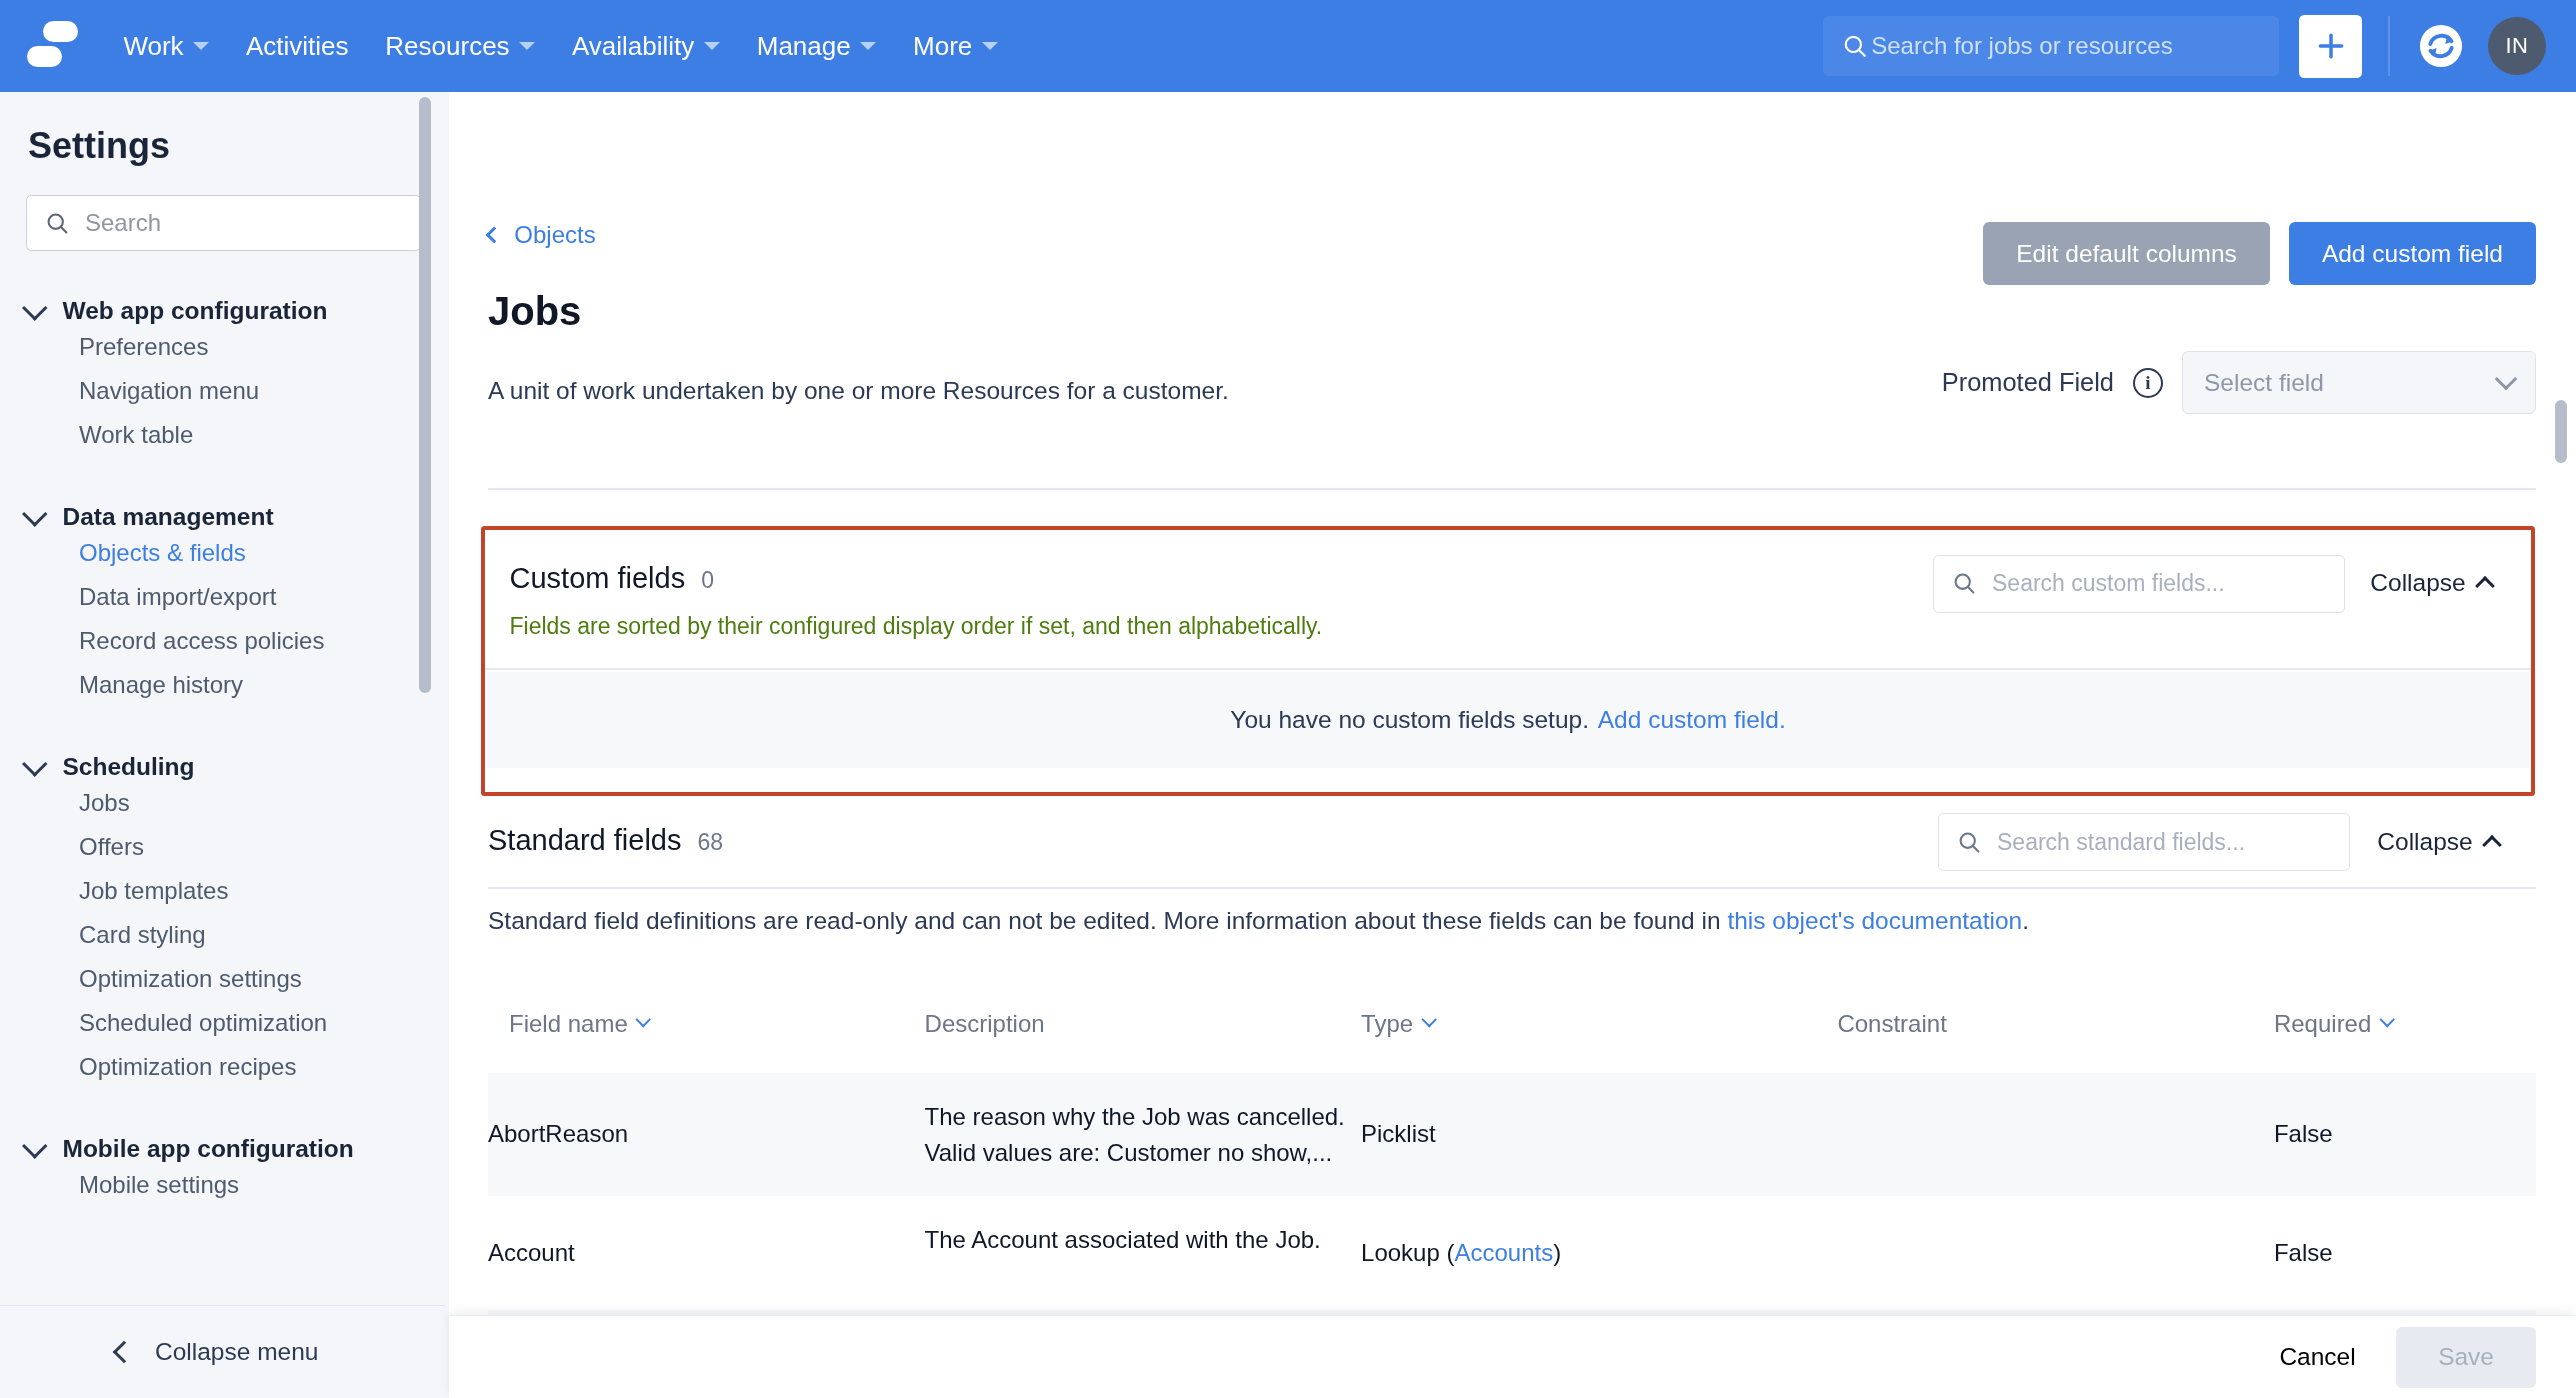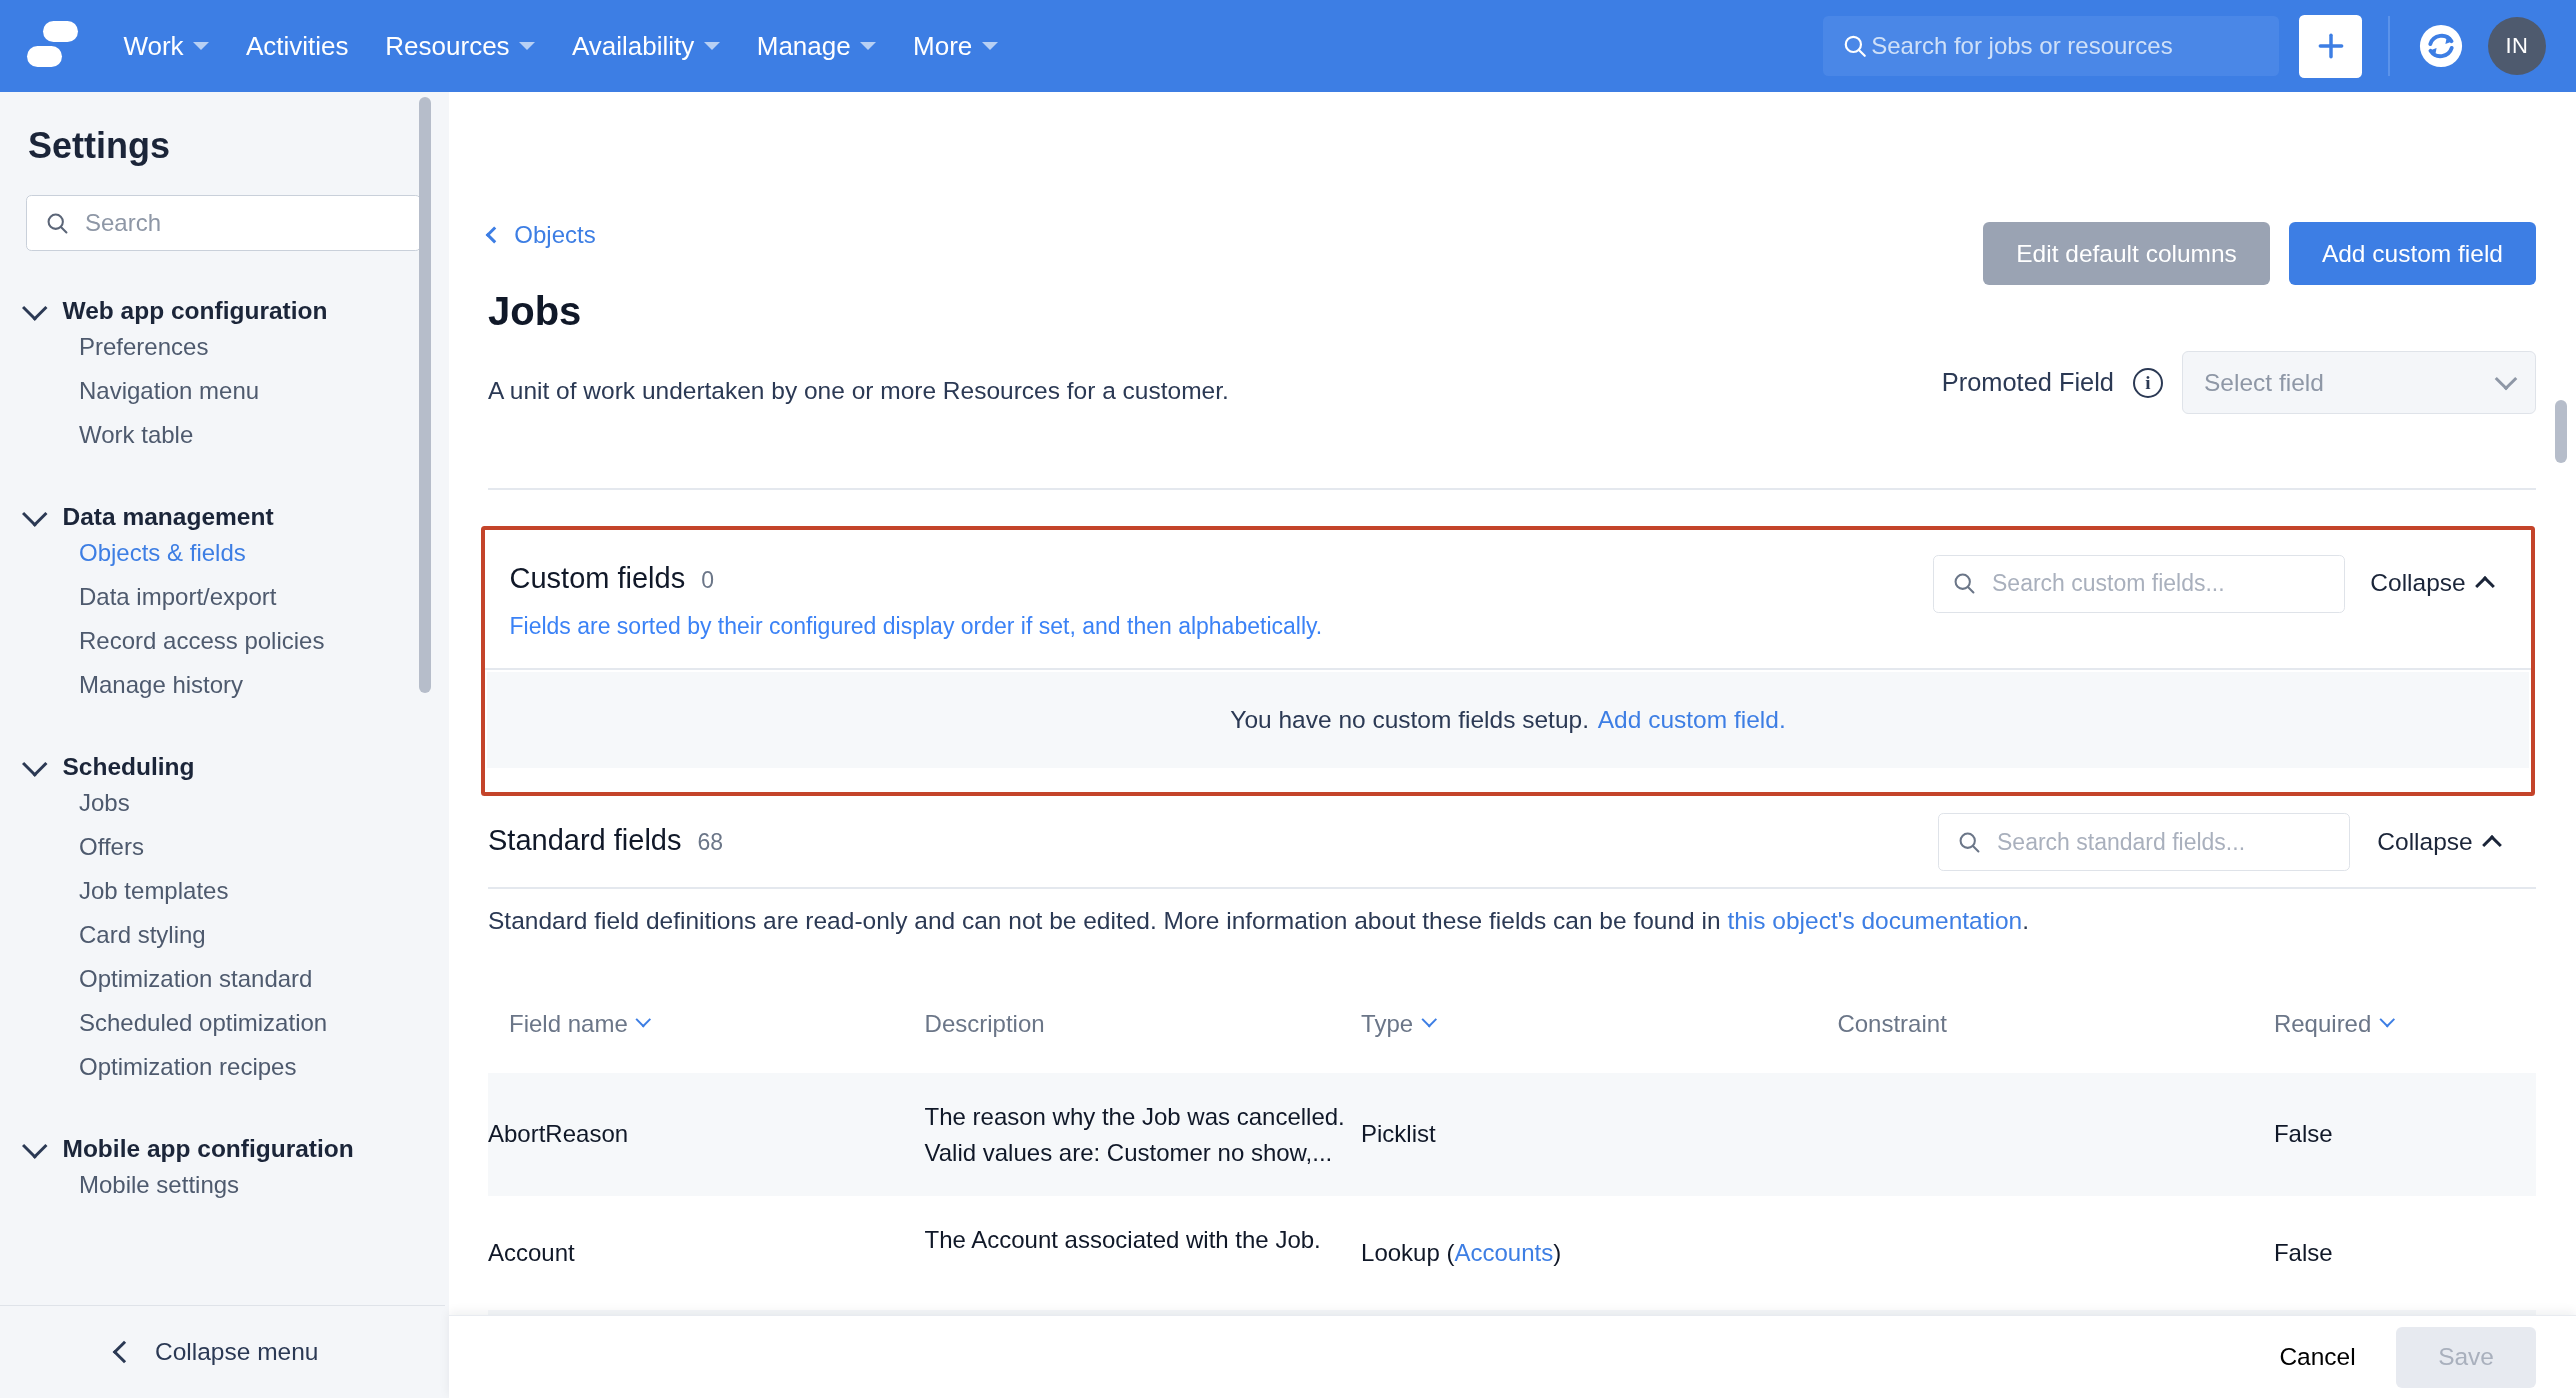--- a/index.html
+++ b/index.html
@@ -201,21 +201,21 @@
     background: #fff;
   }
   .cf-title-row {
     position: absolute; top: 32px; left: 24.5px;
     display: flex; align-items: baseline; gap: 16px;
   }
   .sec-title { font-size: 29px; color: #101828; }
   .sec-count { font-size: 23px; color: #6b7688; }
   .cf-sub {
     position: absolute; top: 83px; left: 24.5px;
-    font-size: 23px; color: #3b82f6;
+    font-size: 23px; color: #4d7c0f;
   }
   .sec-search {
     position: absolute; top: 24.5px; right: 186px;
     width: 412px; height: 58px;
     border: 1.8px solid #dfe3e9; border-radius: 5.3px; background: #fff;
     display: flex; align-items: center; gap: 16px; padding: 0 17.5px;
   }
   .sec-search .ph { font-size: 23px; color: #a9b0bd; }
   .sec-collapse {
     position: absolute; top: 39px; right: 39px;
@@ -421,21 +421,21 @@
 
     <div class="side-group">
       <div class="group-head">
         <span class="chev"></span>
         <span class="lbl">Scheduling</span>
       </div>
       <div class="side-link">Jobs</div>
       <div class="side-link">Offers</div>
       <div class="side-link">Job templates</div>
       <div class="side-link">Card styling</div>
-      <div class="side-link">Optimization standard</div>
+      <div class="side-link">Optimization settings</div>
       <div class="side-link">Scheduled optimization</div>
       <div class="side-link">Optimization recipes</div>
     </div>
 
     <div class="side-group">
       <div class="group-head">
         <span class="chev"></span>
         <span class="lbl">Mobile app configuration</span>
       </div>
       <div class="side-link">Mobile settings</div>

